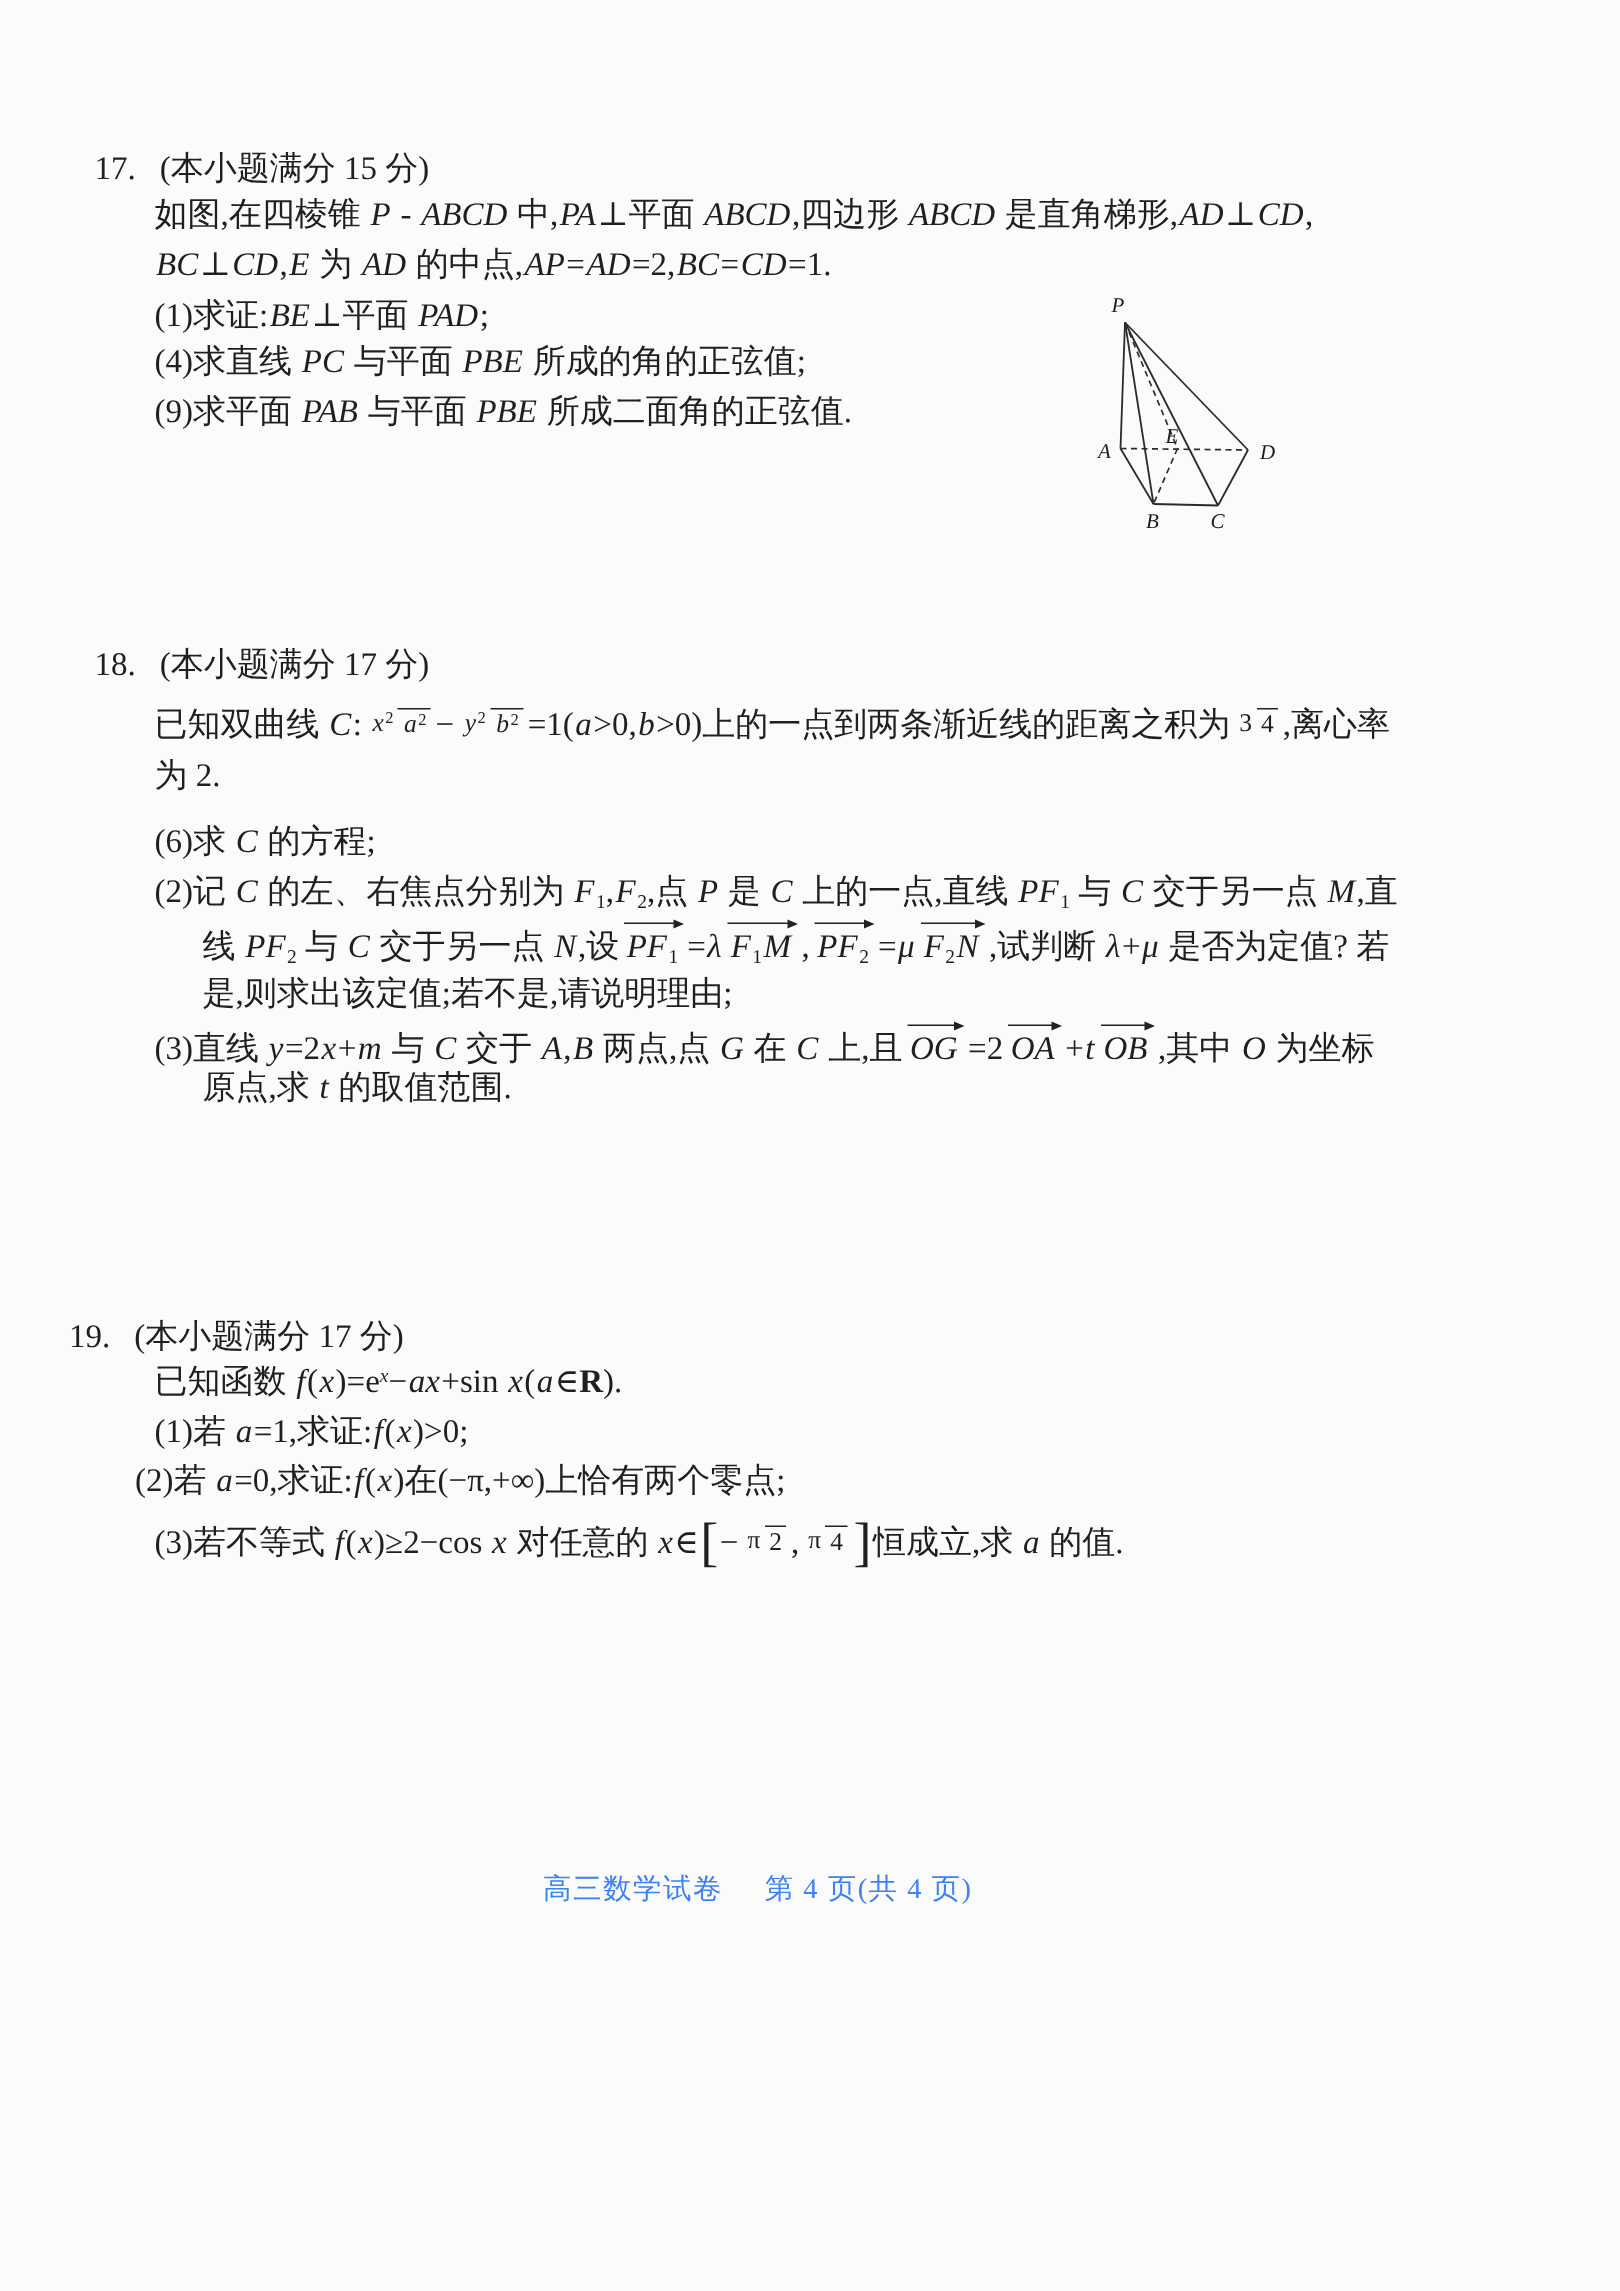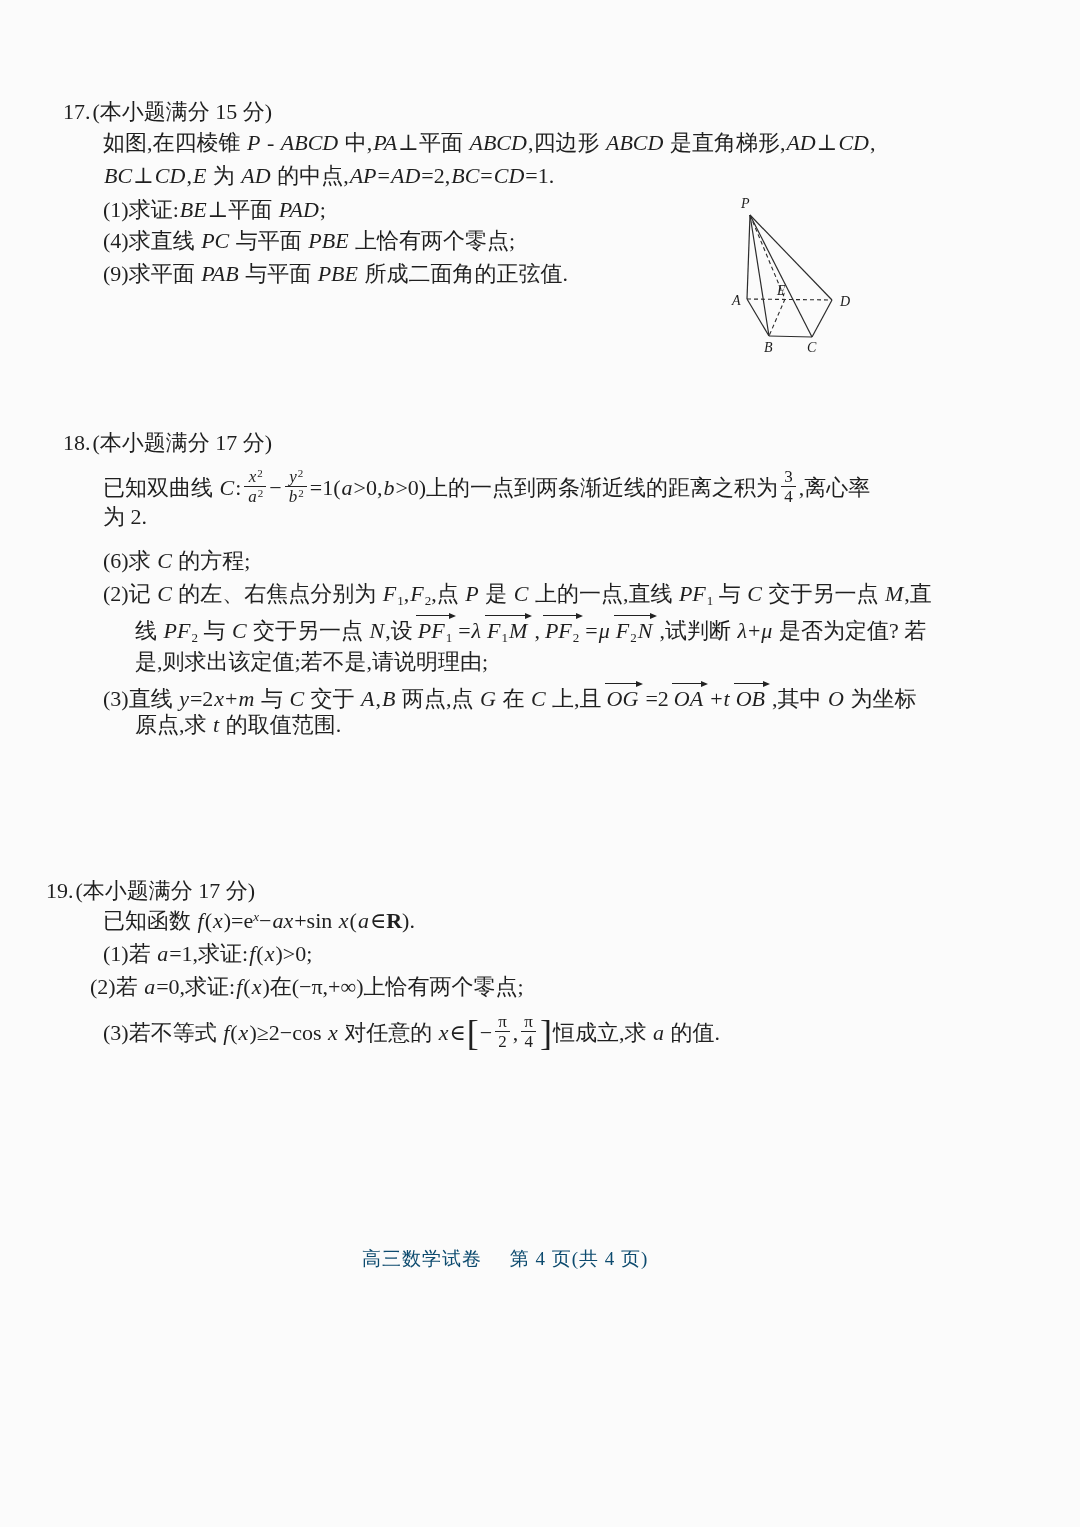--- a/index.html
+++ b/index.html
@@ -8,29 +8,29 @@
     background:#fbfbfb;
     font-family:"Liberation Serif","DejaVu Serif",serif;
     color:#1f1f1f;
     overflow:hidden;
   }
   .page{position:absolute;inset:0;}
   .line{
     position:absolute;white-space:nowrap;
     font-size:22px;line-height:26px;color:#1f1f1f;
   }
-  .head .num{margin-right:2px;}
+  .head .num{margin-right:16px;}
   .cn{font-style:normal;}
   .it{font-style:italic;padding:0 1px;}
   .bf{font-weight:bold;}
   .sup{font-size:13px;vertical-align:7px;line-height:0;}
   .supit{font-size:13px;vertical-align:7px;line-height:0;font-style:italic;}
   .sub{font-size:13px;vertical-align:-4px;line-height:0;font-style:normal;}
   .frac{
-    display:inline-flex;flex-direction:column;align-items:center;
+    display:inline-flex;flex-direction:row;align-items:center;
     font-size:17px;line-height:1.12;vertical-align:middle;
     margin:0 3px;transform:translateY(-3px);
   }
   .frac .fnum,.frac .fden{display:block;padding:0 3px;text-align:center;}
   .frac .fden{border-top:1.4px solid #222;}
   .frac .sup{font-size:11px;vertical-align:5px;}
   .vec{
     position:relative;display:inline-block;font-style:italic;
     margin:0 3px 0 2px;padding:4px 3px 0 2px;
   }
@@ -44,38 +44,38 @@
   .big{
     font-size:36px;font-weight:400;line-height:0;vertical-align:middle;
     display:inline-block;transform:translateY(-2px);margin:0 1px;
   }
   .fig{position:absolute;}
   .fig text{
     font-size:14px;font-style:italic;fill:#1c1c1c;
     font-family:"Liberation Serif","DejaVu Serif",serif;
   }
   .footer{
-    position:absolute;font-size:19px;letter-spacing:1px;color:#0c4a6e;
+    position:absolute;font-size:19px;letter-spacing:1px;color:#3b82f6;
   }
   .footer span{margin-right:22px;}
   .footer span:last-child{margin-right:0;}
 </style>
 </head>
 <body>
 
 <div class="page">
 
   <div>
     <div class="line head" style="top:99px;left:63px">
       <span class="num">17.</span><span>(本小题满分 15 分)</span>
     </div>
     <div class="line" style="top:130px;left:103px"><span class="cn">如图,在四棱锥 </span><span class="it">P</span><span class="cn"> - </span><span class="it">ABCD</span><span class="cn"> 中,</span><span class="it">PA</span><span class="cn">⊥平面 </span><span class="it">ABCD</span><span class="cn">,四边形 </span><span class="it">ABCD</span><span class="cn"> 是直角梯形,</span><span class="it">AD</span><span class="cn">⊥</span><span class="it">CD</span><span class="cn">,</span></div>
     <div class="line" style="top:163px;left:103px"><span class="it">BC</span><span class="cn">⊥</span><span class="it">CD</span><span class="cn">,</span><span class="it">E</span><span class="cn"> 为 </span><span class="it">AD</span><span class="cn"> 的中点,</span><span class="it">AP</span><span class="cn">=</span><span class="it">AD</span><span class="cn">=2,</span><span class="it">BC</span><span class="cn">=</span><span class="it">CD</span><span class="cn">=1.</span></div>
     <div class="line" style="top:197px;left:103px"><span class="cn">(1)求证:</span><span class="it">BE</span><span class="cn">⊥平面 </span><span class="it">PAD</span><span class="cn">;</span></div>
-    <div class="line" style="top:228px;left:103px"><span class="cn">(4)求直线 </span><span class="it">PC</span><span class="cn"> 与平面 </span><span class="it">PBE</span><span class="cn"> 上恰有两个零点;</span></div>
+    <div class="line" style="top:228px;left:103px"><span class="cn">(4)求直线 </span><span class="it">PC</span><span class="cn"> 与平面 </span><span class="it">PBE</span><span class="cn"> 所成的角的正弦值;</span></div>
     <div class="line" style="top:261px;left:103px"><span class="cn">(9)求平面 </span><span class="it">PAB</span><span class="cn"> 与平面 </span><span class="it">PBE</span><span class="cn"> 所成二面角的正弦值.</span></div>
 
     <svg class="fig" style="left:722px;top:192px" width="150" height="172" viewBox="0 0 150 172">
       <g stroke="#2b2b2b" stroke-width="1.2" fill="none">
         <path d="M28 23 L25 107"></path>
         <path d="M28 23 L47 144"></path>
         <path d="M28 23 L90 145"></path>
         <path d="M28 23 L110 108"></path>
         <path d="M25 107 L47 144"></path>
         <path d="M47 144 L90 145"></path>

